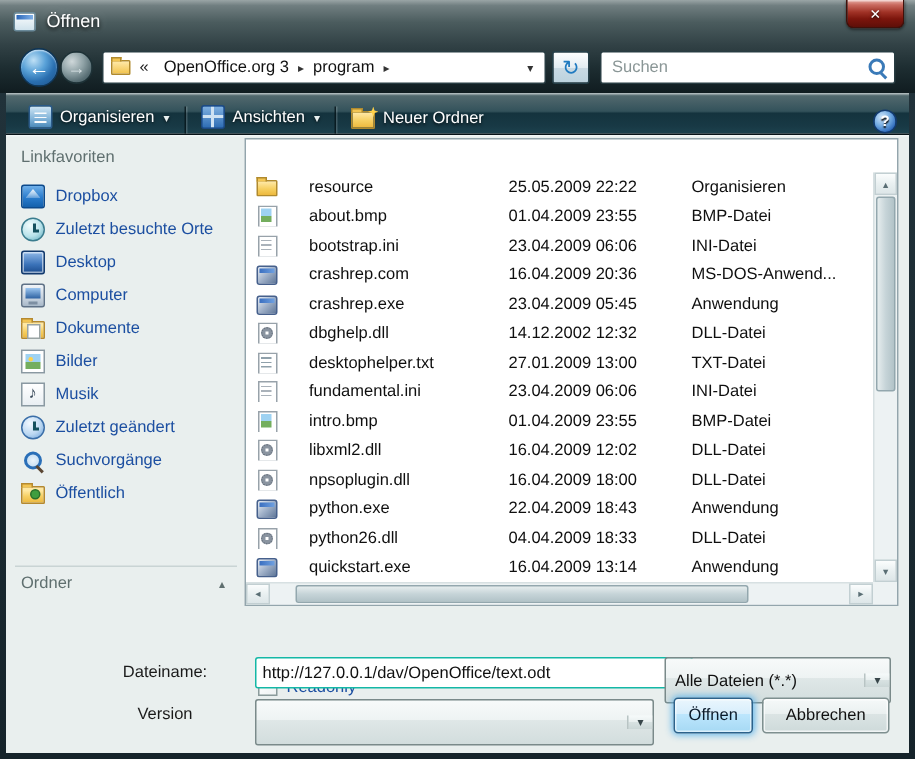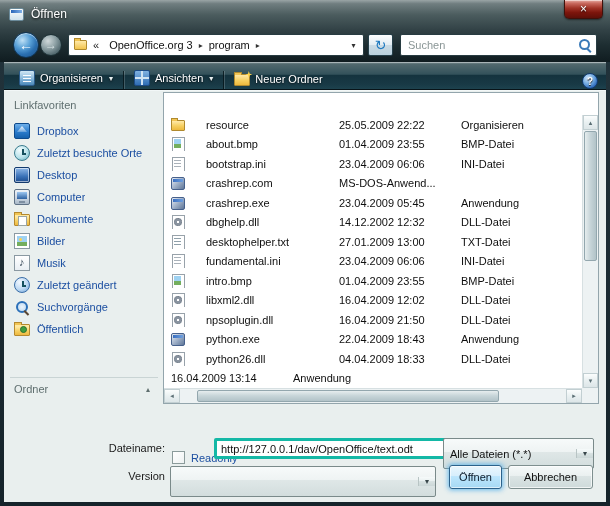--- a/index.html
+++ b/index.html
@@ -148,24 +148,24 @@
   .hs-right{right:0;top:0;bottom:0;width:16px;}
   .vs-thumb{position:absolute;left:1px;right:1px;top:16px;height:130px;border:1px solid #93a7ae;border-radius:2px;
     background:linear-gradient(90deg,#e6edee,#c6d4d8 50%,#b2c3c8);}
   .hs-thumb{position:absolute;top:1px;bottom:1px;left:33px;width:302px;border:1px solid #93a7ae;border-radius:2px;
     background:linear-gradient(180deg,#e6edee,#c6d4d8 50%,#b2c3c8);}
 
   
   .readonly-row{position:absolute;left:172px;top:407px;display:flex;align-items:center;gap:6px;margin-top:44px;}
   .checkbox{width:13px;height:13px;background:linear-gradient(135deg,#ffffff,#eef2f2);border:1px solid #8b9b9b;}
   .readonly-label{color:#1c4fa1;}
-  .field-label{position:absolute;left:55px;width:110px;text-align:right;color:#1a1a1a;}
+  .field-label{position:absolute;left:55px;width:110px;text-align:center;color:#1a1a1a;}
   .filename-label{top:442px;}
   .version-label{top:470px;}
-  .filename-combo{position:absolute;left:170px;top:438px;width:292px;height:21px;border:3px solid #14b8a6;border-radius:2px;background:#fff;display:flex;overflow:hidden;margin-left:44px;}
+  .filename-combo{position:absolute;left:170px;top:438px;width:292px;height:21px;border:1px solid #14b8a6;border-radius:2px;background:#fff;display:flex;overflow:hidden;}
   .filename-combo input{flex:1;border:none;outline:none;padding:0 4px;font-size:11px;color:#101010;background:transparent;font-family:inherit;min-width:0;}
   .combo-arrow{width:17px;flex:0 0 17px;border-left:1px solid #b8c4c4;display:flex;align-items:center;justify-content:center;font-size:8px;color:#38464a;
     background:linear-gradient(180deg,#f6fafa,#e9f0f0 45%,#d9e3e3 46%,#cbd7d7);}
   .gradient-combo{position:absolute;height:31px;border:1px solid #7a8a8a;border-radius:2px;display:flex;align-items:center;overflow:hidden;
     background:linear-gradient(180deg,#f7fafa,#eef3f3 45%,#dfe7e7 46%,#d2dddd);gap:33px;}
   .filetype-combo{left:443px;top:438px;width:151px;}
   .version-combo{left:170px;top:466px;width:266px;}
   .combo-text{flex:1;padding-left:6px;white-space:nowrap;overflow:hidden;color:#101010;}
 
   .push-btn{position:absolute;height:24px;border-radius:3px;display:flex;align-items:center;justify-content:center;cursor:default;}
@@ -318,20 +318,21 @@
       <span class="c-name">bootstrap.ini</span>
     </div>
     <div class="c-date">23.04.2009 06:06</div>
     <div class="c-type">INI-Datei</div>
   </div>
         <div class="row">
     <div class="c-namewrap">
       <span class="fi fi-app"></span>
       <span class="c-name">crashrep.com</span>
     </div>
+    <div class="c-date">16.04.2009 20:36</div>
     <div class="c-type">MS-DOS-Anwend...</div>
   </div>
         <div class="row">
     <div class="c-namewrap">
       <span class="fi fi-app"></span>
       <span class="c-name">crashrep.exe</span>
     </div>
     <div class="c-date">23.04.2009 05:45</div>
     <div class="c-type">Anwendung</div>
   </div>
@@ -373,40 +374,44 @@
       <span class="c-name">libxml2.dll</span>
     </div>
     <div class="c-date">16.04.2009 12:02</div>
     <div class="c-type">DLL-Datei</div>
   </div>
         <div class="row">
     <div class="c-namewrap">
       <span class="fi fi-dll"></span>
       <span class="c-name">npsoplugin.dll</span>
     </div>
-    <div class="c-date">16.04.2009 21:50</div>
+    <div class="c-date">16.04.2009 18:00</div>
     <div class="c-type">DLL-Datei</div>
   </div>
         <div class="row">
     <div class="c-namewrap">
       <span class="fi fi-app"></span>
       <span class="c-name">python.exe</span>
     </div>
     <div class="c-date">22.04.2009 18:43</div>
     <div class="c-type">Anwendung</div>
   </div>
         <div class="row">
     <div class="c-namewrap">
       <span class="fi fi-dll"></span>
       <span class="c-name">python26.dll</span>
     </div>
     <div class="c-date">04.04.2009 18:33</div>
     <div class="c-type">DLL-Datei</div>
   </div>
         <div class="row">
+    <div class="c-namewrap">
+      <span class="fi fi-app"></span>
+      <span class="c-name">quickstart.exe</span>
+    </div>
     <div class="c-date">16.04.2009 13:14</div>
     <div class="c-type">Anwendung</div>
   </div>
       </div>
     <div class="vscroll">
       <div class="sb-arrowbtn vs-up">
           <span>▴</span>
         </div>
       <div class="vs-thumb"></div>
       <div class="sb-arrowbtn vs-down">

